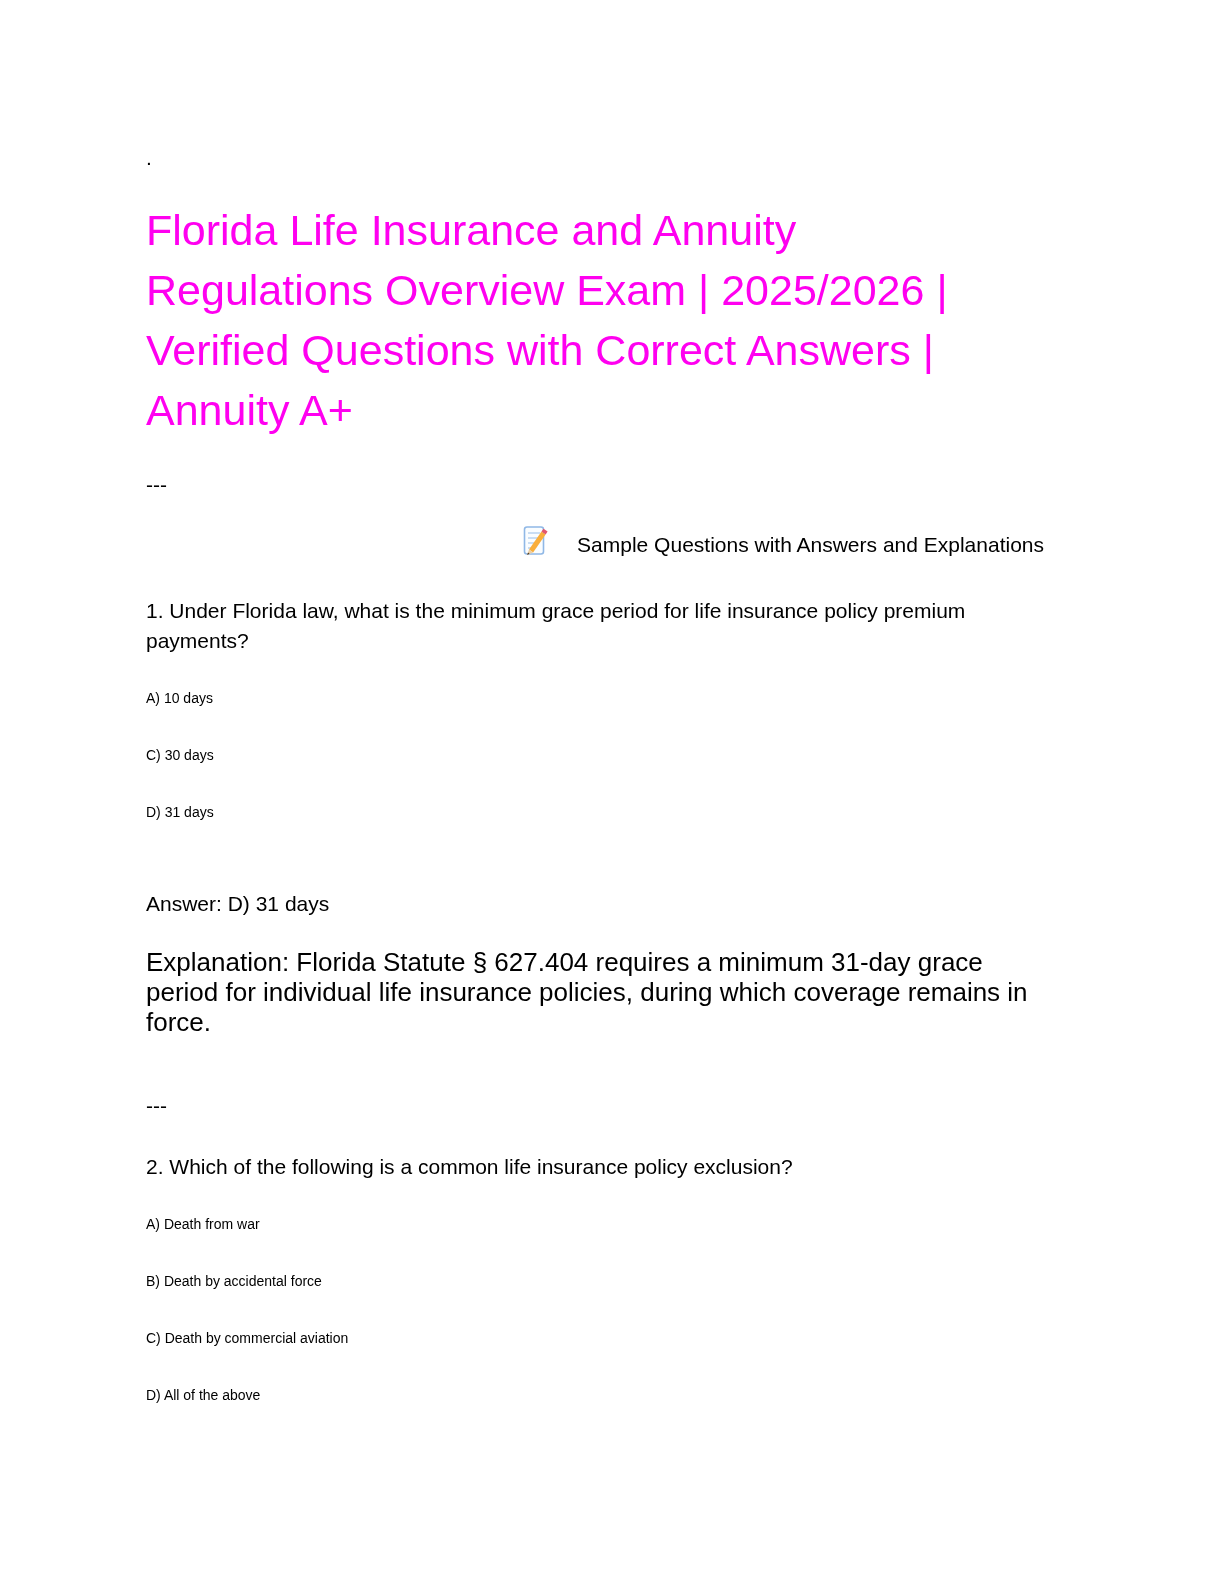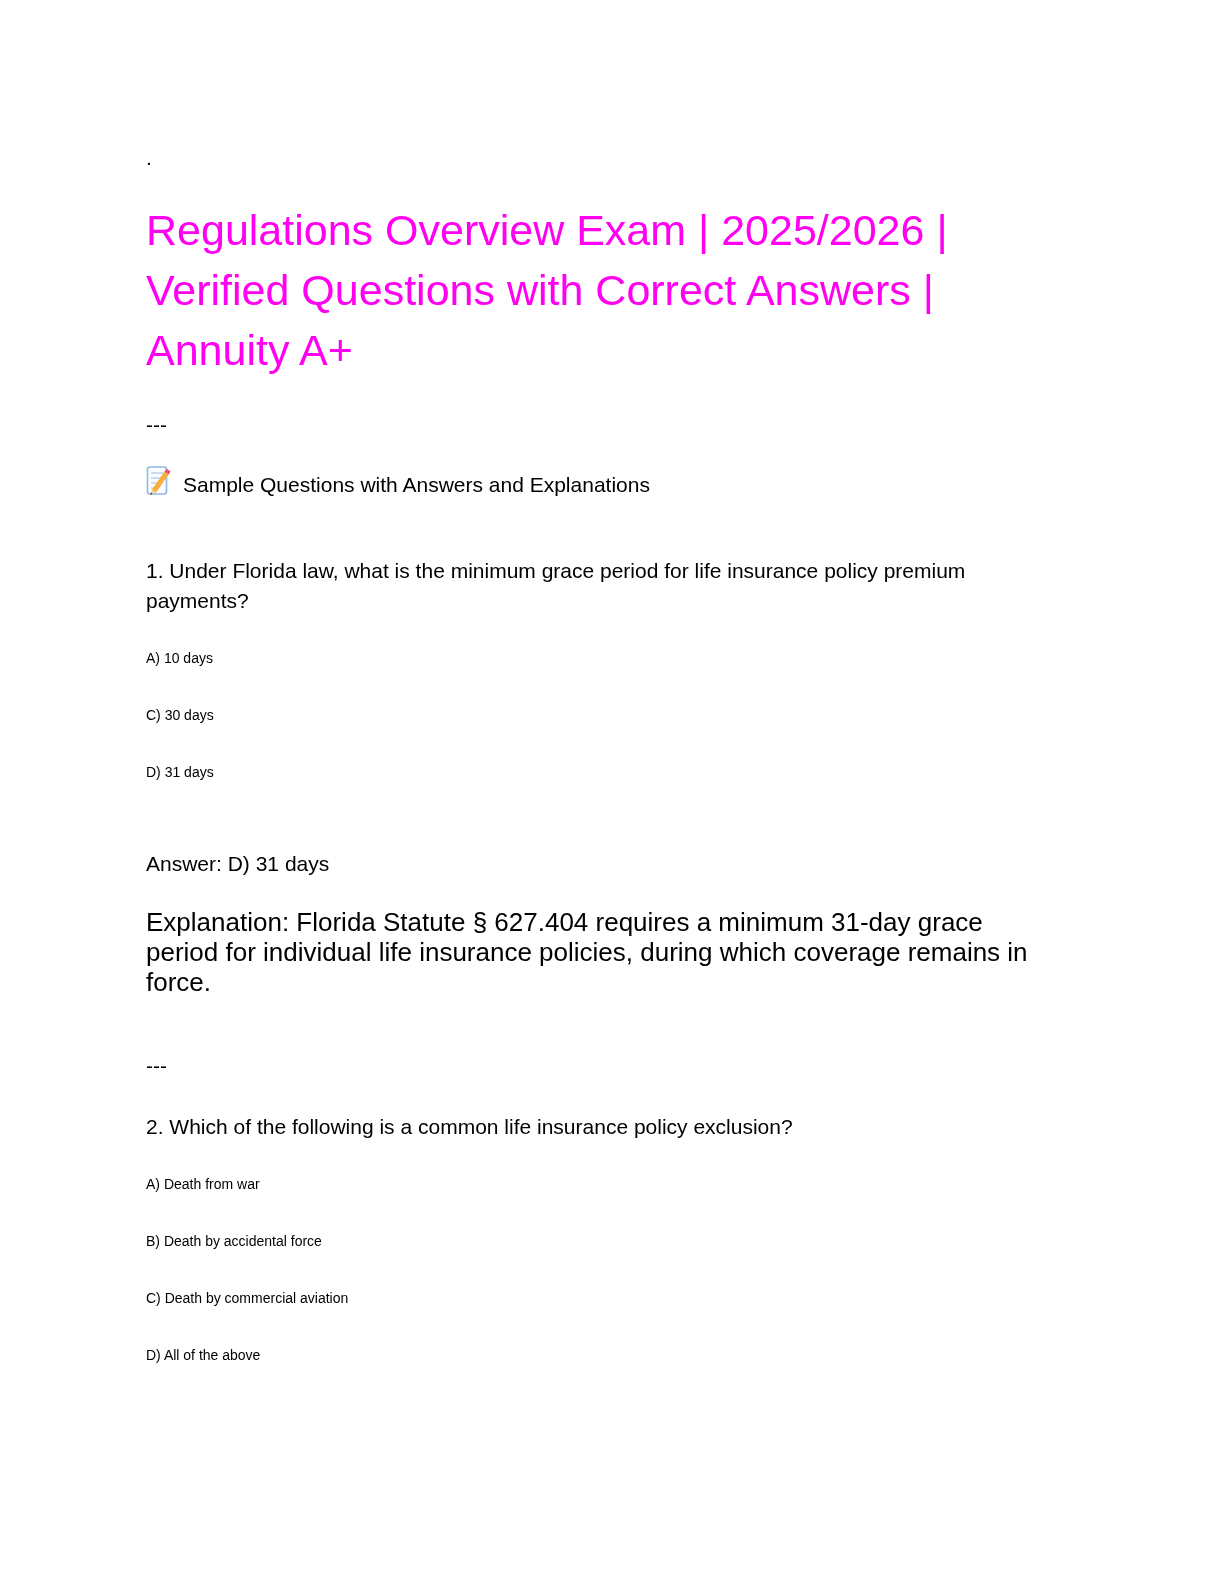--- a/index.html
+++ b/index.html
@@ -36,27 +36,28 @@
   .divider {
     margin-top: 30px;
     font-size: 21px;
     line-height: 30px;
   }
   .divider.second { margin-top: 54px; }
   .section-heading {
     margin-top: 25px;
     display: flex;
     align-items: center;
-    gap: 10px;
+    gap: 27px;
     font-size: 21px;
     line-height: 30px;
+    justify-content: flex-end;
   }
   .memo-icon { flex: 0 0 auto; display: inline-block; }
   .question-text {
-    margin-top: 52px;
+    margin-top: 32px;
     font-size: 21px;
     line-height: 30px;
   }
   .question-text.q2 { margin-top: 31px; }
   .option {
     margin-top: 27px;
     font-size: 14px;
     line-height: 30px;
   }
   .answer-line {
@@ -71,20 +72,21 @@
   }
 </style>
 </head>
 <body>
 
 <div class="page">
 
   <div class="dot-line">.</div>
 
   <h1 class="doc-title" style="margin-bottom:0;">
+    <span class="title-line">Florida Life Insurance and Annuity</span>
     <span class="title-line">Regulations Overview Exam | 2025/2026 |</span>
     <span class="title-line">Verified Questions with Correct Answers |</span>
     <span class="title-line">Annuity A+</span>
   </h1>
 
   <div class="divider">---</div>
 
   <div class="section-heading">
     <span class="memo-icon">
       <svg width="27" height="31" viewBox="0 0 27 31" aria-hidden="true">

